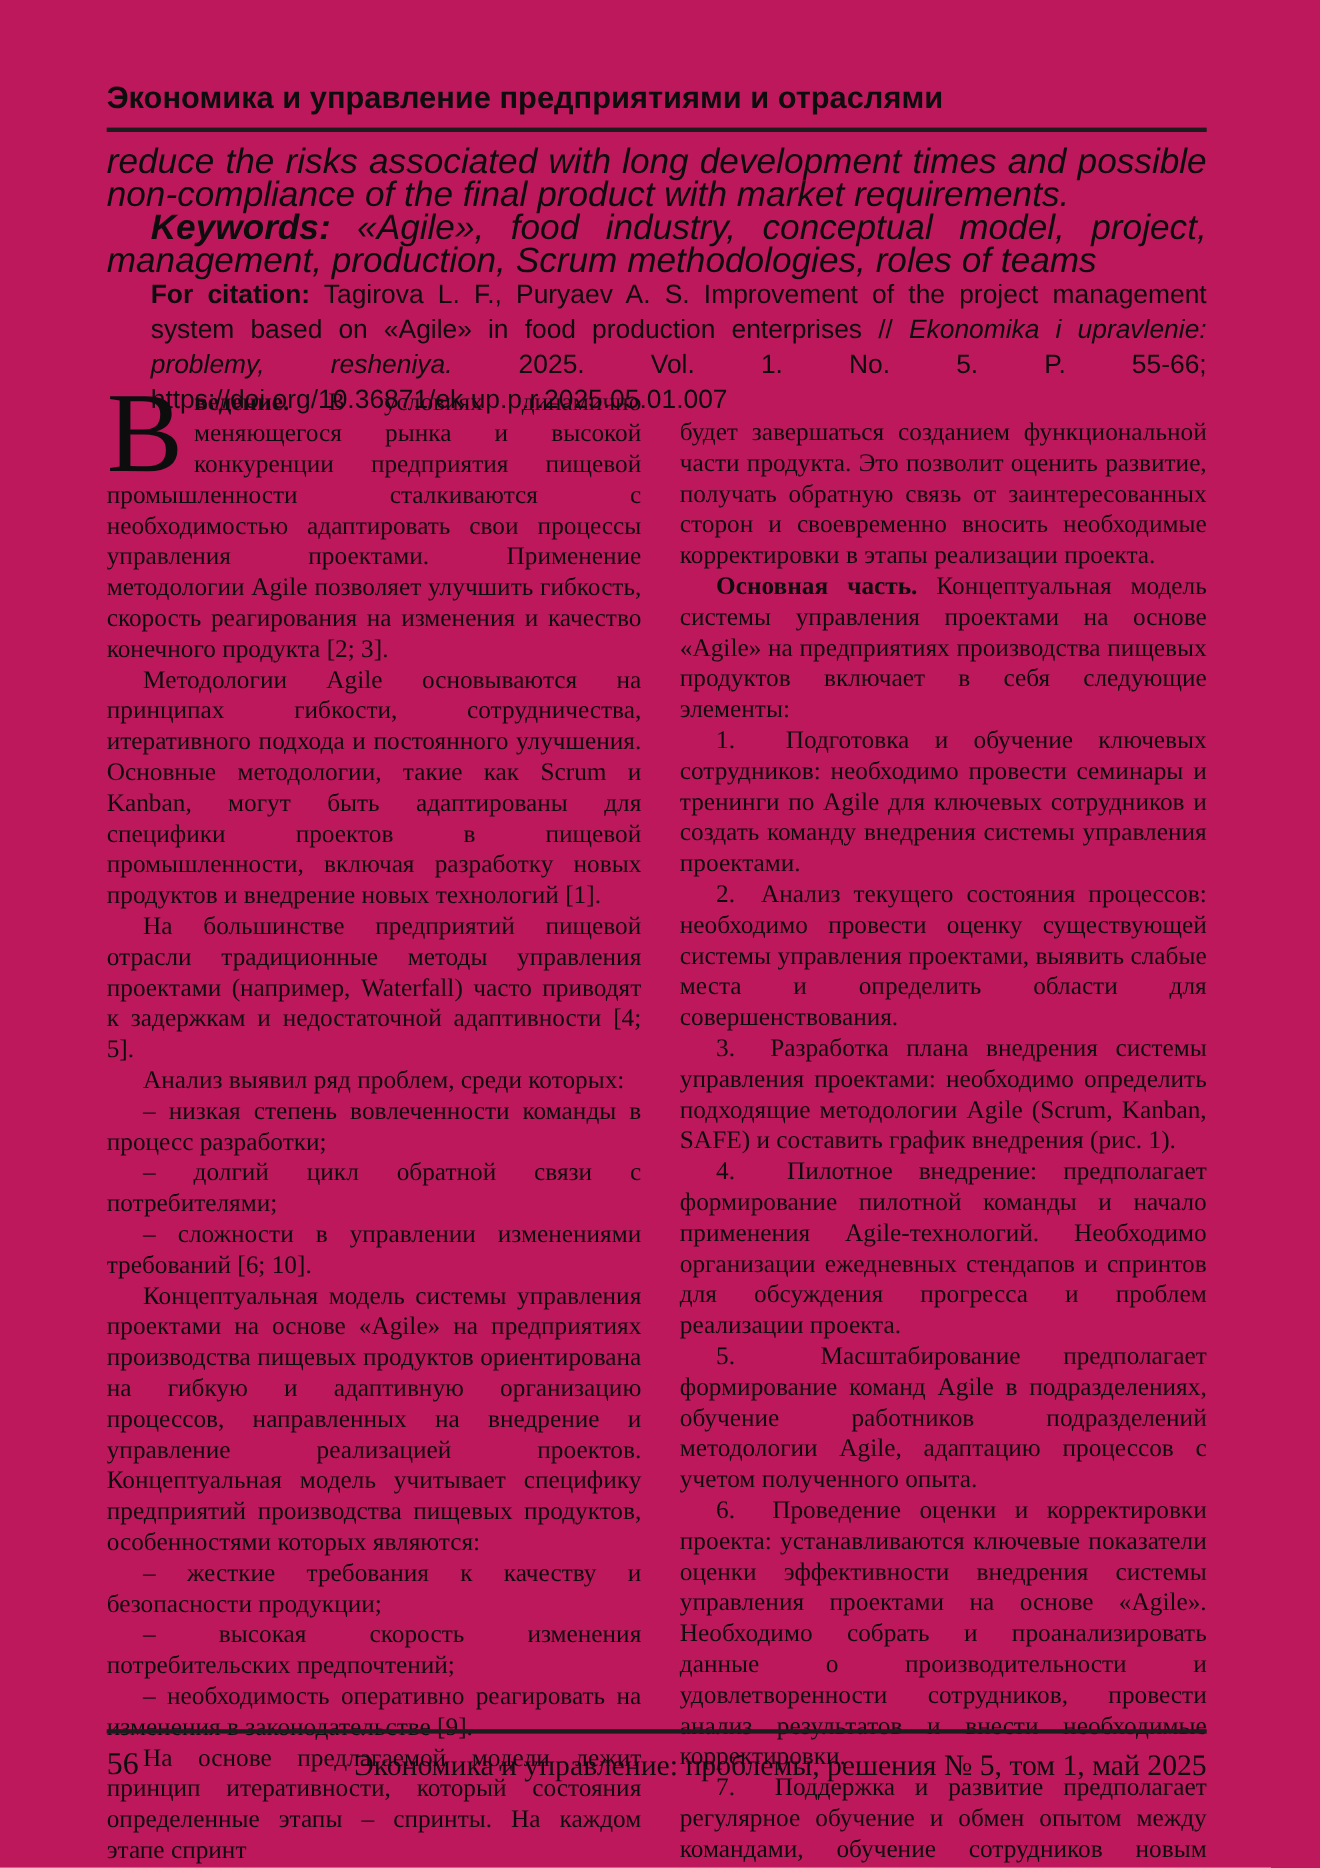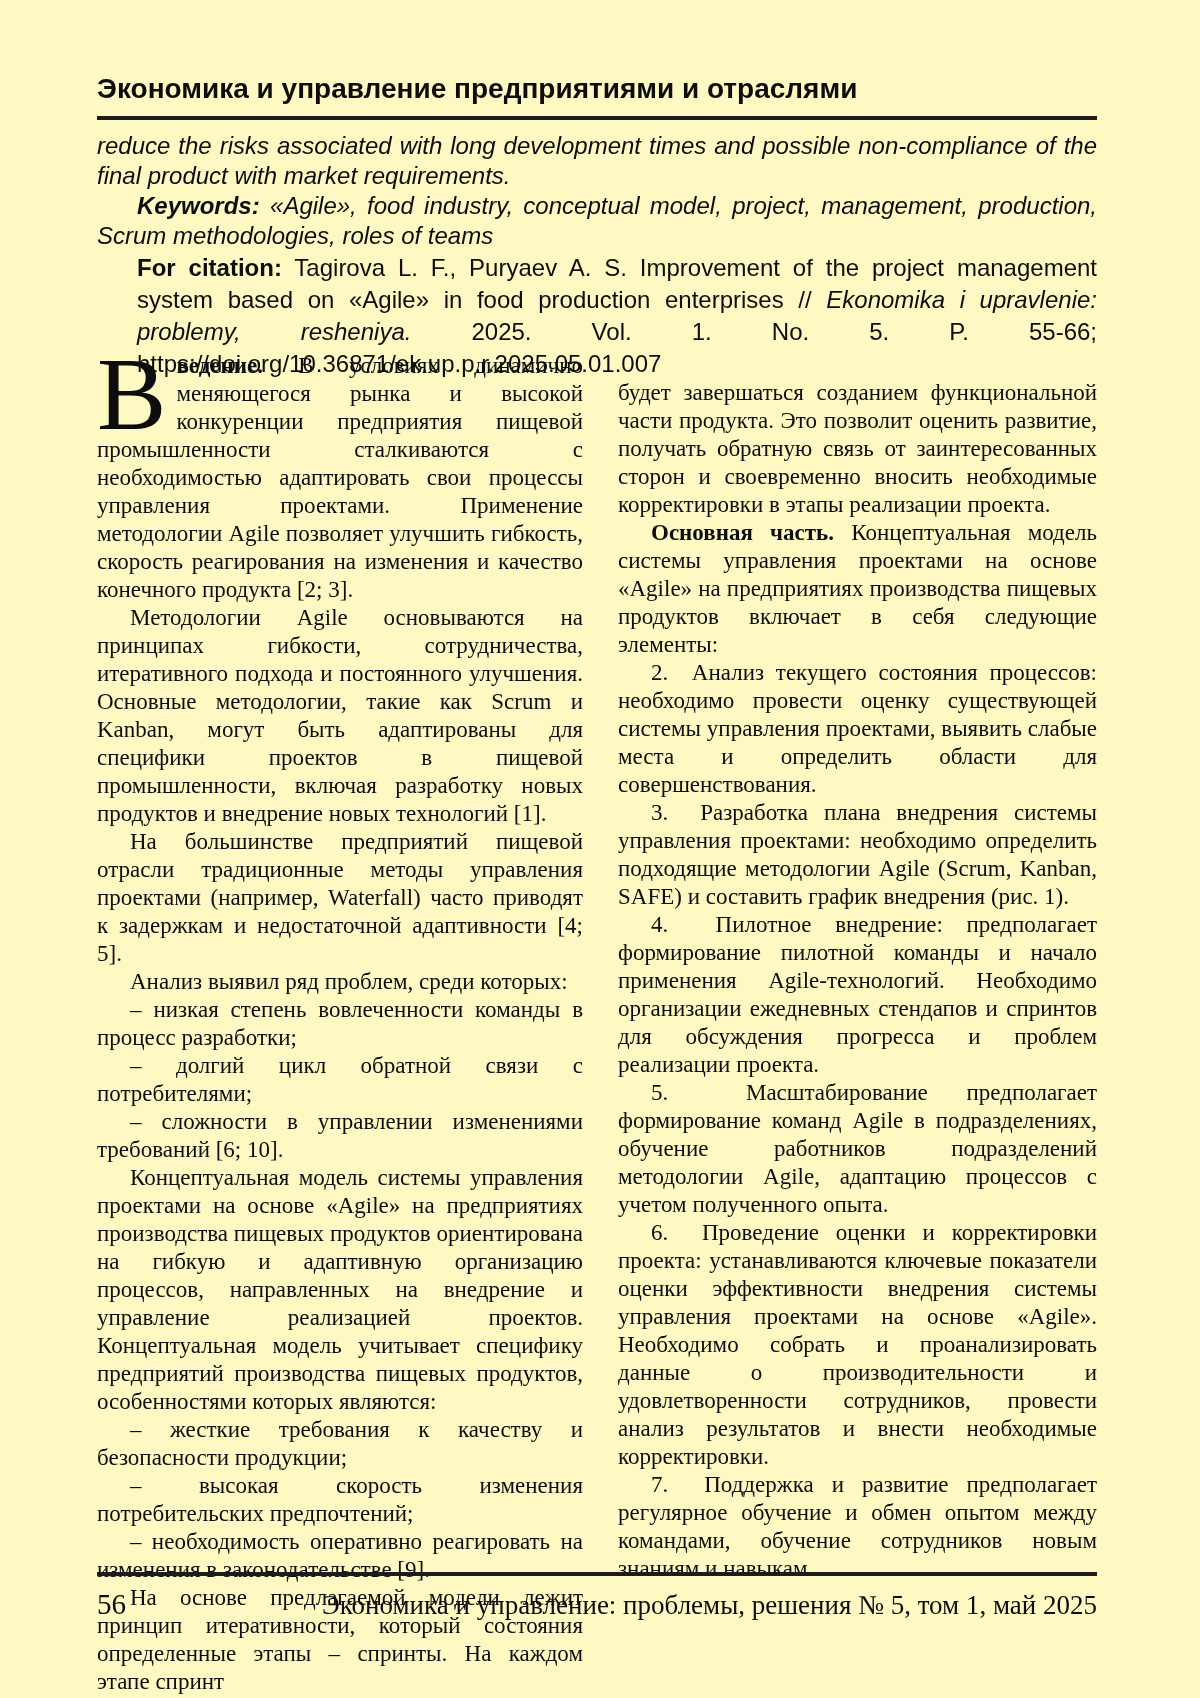--- a/index.html
+++ b/index.html
@@ -1,21 +1,21 @@
 <!DOCTYPE html>
 <html lang="ru"><head>
 <meta charset="utf-8">
 <style>
   html, body { margin: 0; padding: 0; background: #e8e8e8; }
   .page {
     position: relative;
     width: 1200px;
     height: 1698px;
     margin: 0 auto;
-    background: #fef9c3;
+    background: #be185d;
     color: #0d0d0d;
     font-family: "Liberation Serif", serif;
     overflow: hidden;
   }
   .runhead {
     position: absolute;
     top: 72px; left: 97px; width: 1000px;
     font-family: "Liberation Sans", sans-serif;
     font-weight: bold;
     font-size: 28px;
@@ -27,21 +27,21 @@
     left: 97px; width: 1000px; height: 4px;
     background: #1c1c1c;
   }
   .rule-top { top: 116px; }
   .rule-bottom { top: 1572px; }
   .abstract {
     position: absolute;
     top: 131px; left: 97px; width: 1000px;
     font-family: "Liberation Sans", sans-serif;
     font-style: italic;
-    font-size: 24px;
+    font-size: 32px;
     line-height: 30px;
     text-align: justify;
   }
   .abstract p { margin: 0; }
   .abstract .kw { text-indent: 40px; }
   .kw-label { font-weight: bold; }
   .citation {
     position: absolute;
     top: 252px; left: 137px; width: 960px;
     font-family: "Liberation Sans", sans-serif;
@@ -110,20 +110,21 @@
       <p>Концептуальная модель системы управления проектами на основе «Agile» на предприятиях производства пищевых продуктов ориентирована на гибкую и адаптивную организацию процессов, направленных на внедрение и управление реализацией проектов. Концептуальная модель учитывает специфику предприятий производства пищевых продуктов, особенностями которых являются:</p>
       <p>–&nbsp;жесткие требования к качеству и безопасности продукции;</p>
       <p>–&nbsp;высокая скорость изменения потребительских предпочтений;</p>
       <p>–&nbsp;необходимость оперативно реагировать на изменения в законодательстве [9].</p>
       <p>На основе предлагаемой модели лежит принцип итеративности, который состояния определенные этапы – спринты. На каждом этапе спринт</p>
     </div>
 
     <div class="col col-right">
       <p class="no-indent">будет завершаться созданием функциональной части продукта. Это позволит оценить развитие, получать обратную связь от заинтересованных сторон и своевременно вносить необходимые корректировки в этапы реализации проекта.</p>
       <p><span class="lead">Основная часть.</span><span> Концептуальная модель системы управления проектами на основе «Agile» на предприятиях производства пищевых продуктов включает в себя следующие элементы:</span></p>
+      <p>1.&nbsp;&nbsp;Подготовка и обучение ключевых сотрудников: необходимо провести семинары и тренинги по Agile для ключевых сотрудников и создать команду внедрения системы управления проектами.</p>
       <p>2.&nbsp;&nbsp;Анализ текущего состояния процессов: необходимо провести оценку существующей системы управления проектами, выявить слабые места и определить области для совершенствования.</p>
       <p>3.&nbsp;&nbsp;Разработка плана внедрения системы управления проектами: необходимо определить подходящие методологии Agile (Scrum, Kanban, SAFE) и составить график внедрения (рис. 1).</p>
       <p>4.&nbsp;&nbsp;Пилотное внедрение: предполагает формирование пилотной команды и начало применения Agile-технологий. Необходимо организации ежедневных стендапов и спринтов для обсуждения прогресса и проблем реализации проекта.</p>
       <p>5.&nbsp;&nbsp;Масштабирование предполагает формирование команд Agile в подразделениях, обучение работников подразделений методологии Agile, адаптацию процессов с учетом полученного опыта.</p>
       <p>6.&nbsp;&nbsp;Проведение оценки и корректировки проекта: устанавливаются ключевые показатели оценки эффективности внедрения системы управления проектами на основе «Agile». Необходимо собрать и проанализировать данные о производительности и удовлетворенности сотрудников, провести анализ результатов и внести необходимые корректировки.</p>
       <p>7.&nbsp;&nbsp;Поддержка и развитие предполагает регулярное обучение и обмен опытом между командами, обучение сотрудников новым знаниям и навыкам.</p>
     </div>
 
   </div>
 

